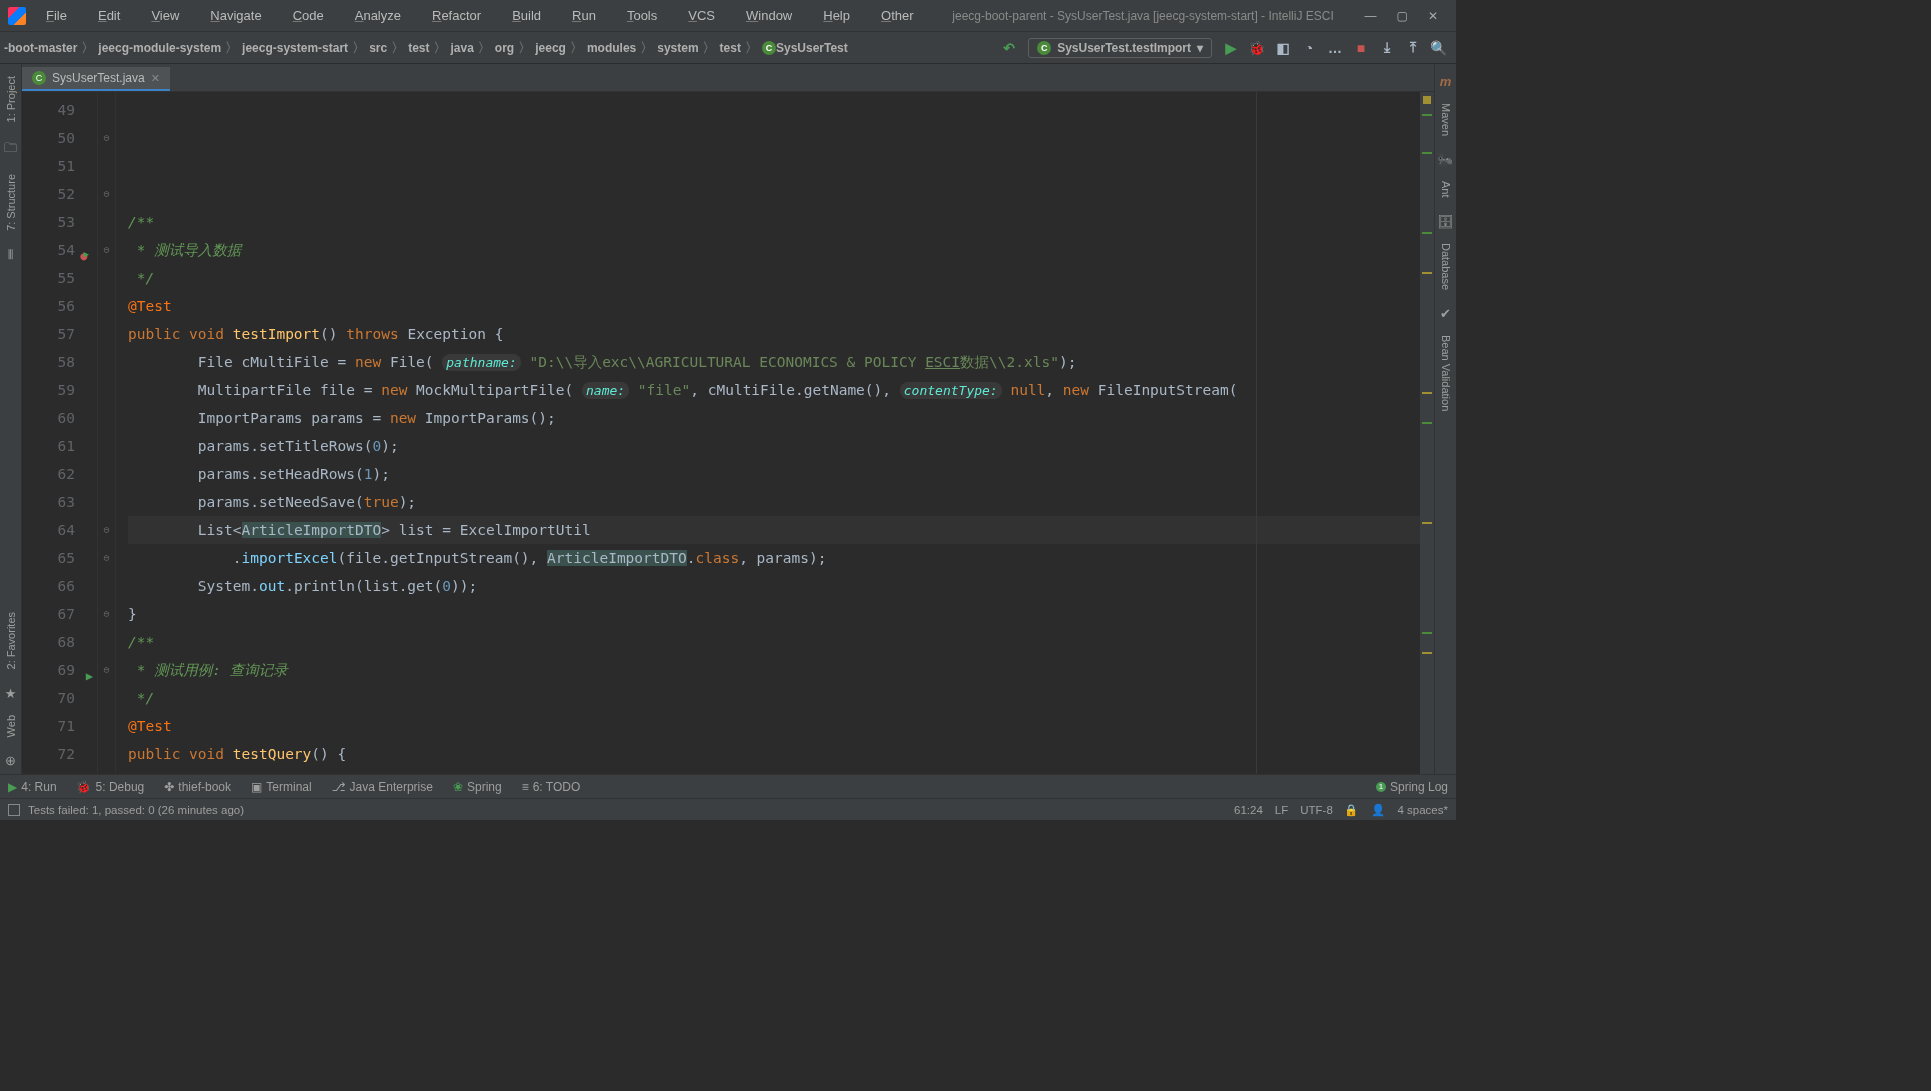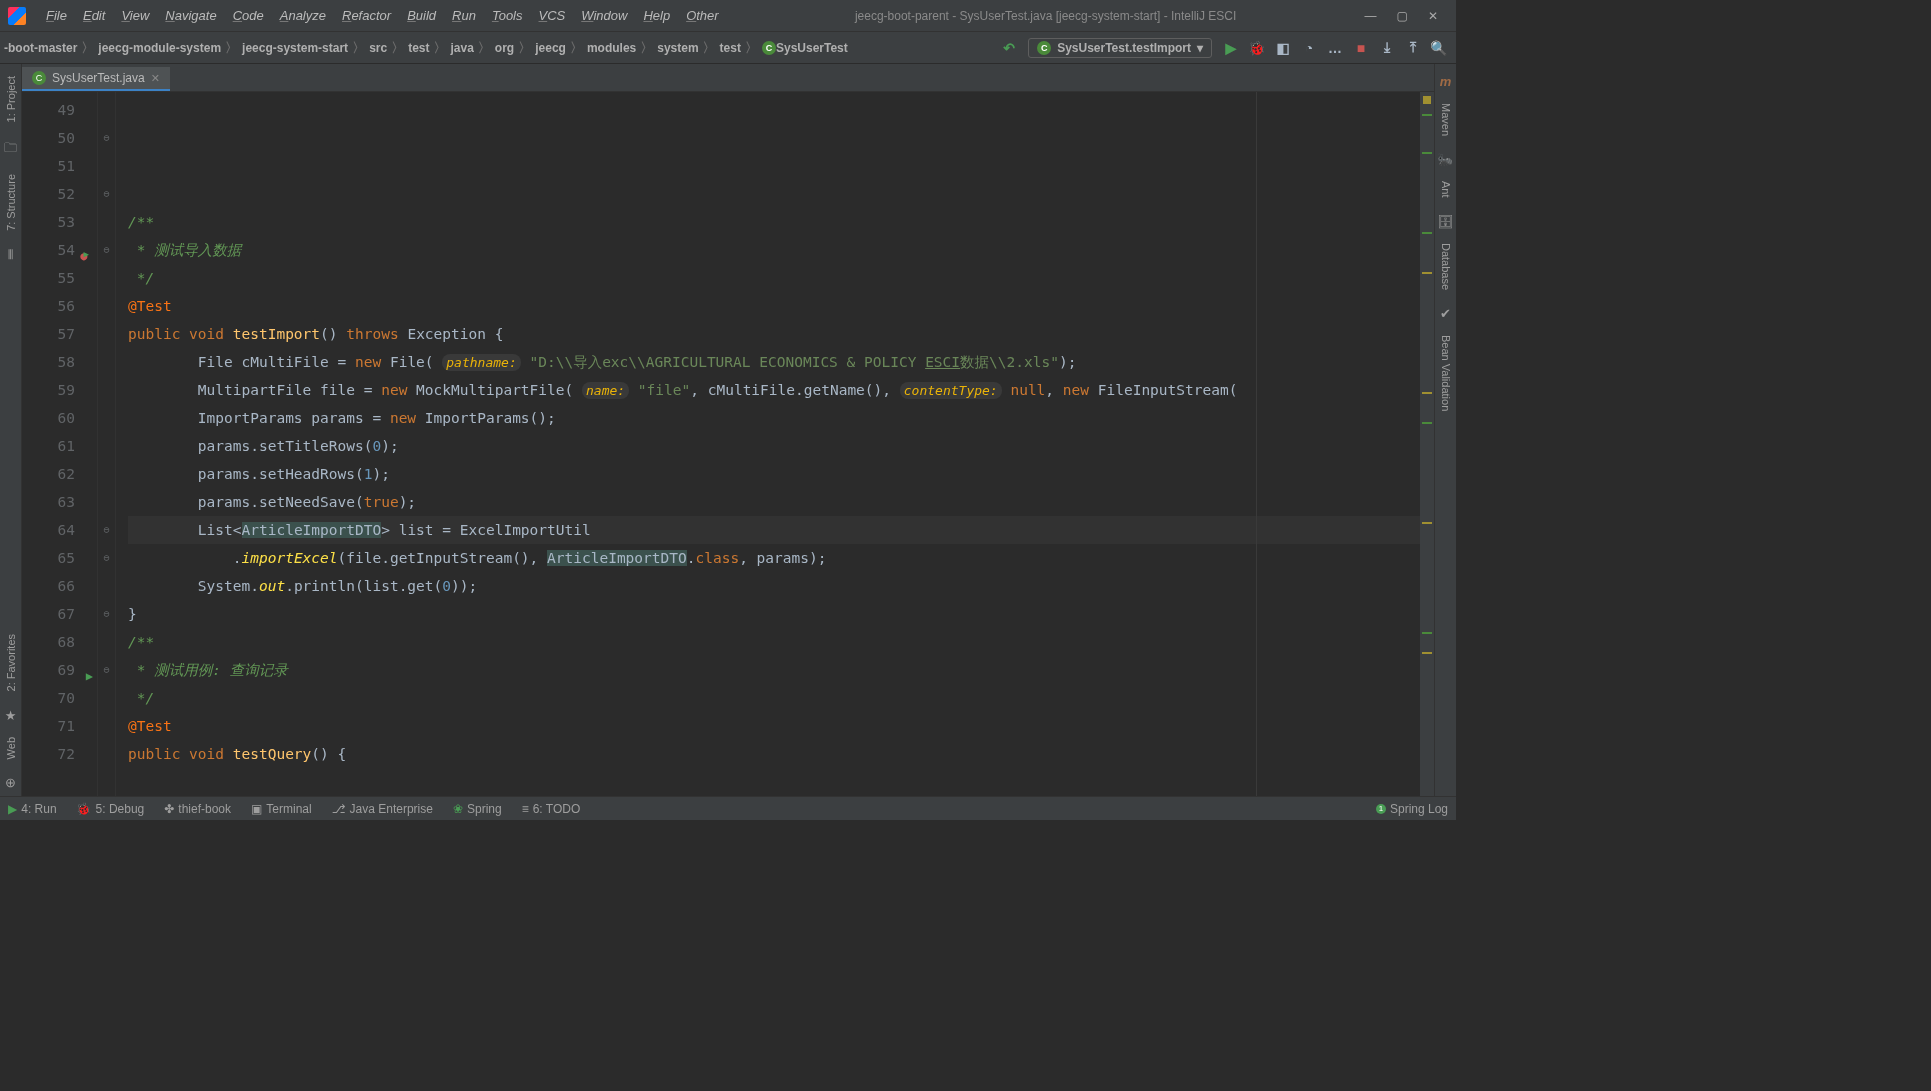--- a/index.html
+++ b/index.html
@@ -27,21 +27,21 @@
   align-items: center;
   padding: 0 8px;
   border-bottom: 1px solid #323232;
 }
 .titlebar .logo {
   width: 18px; height: 18px;
   background: linear-gradient(135deg, #fe315d 0%, #fe315d 33%, #087cfa 33%, #087cfa 66%, #fd8224 66%);
   border-radius: 2px;
   margin-right: 12px;
 }
-.menubar { display: flex; gap: 0; font-style: italic; }
+.menubar { display: flex; gap: 15px; }
 .menubar span { padding: 2px 8px; cursor: pointer; color: #bbbbbb; }
 .menubar span u { text-decoration: underline; text-decoration-color: #777; }
 .win-title { flex: 1; text-align: center; color: #8a8a8a; font-size: 12px; }
 .win-ctrl { display: flex; gap: 20px; color: #aaa; font-size: 12px; padding-right: 10px;}
 .win-ctrl span { cursor: pointer; }
 
 
 .navbar {
   height: 32px;
   background: #3c3f41;
@@ -163,22 +163,22 @@
 }
 .code .line { height: 28px; }
 .hl-line { background: #323232; }
 .cmt-doc { color: #629755; font-style: italic; }
 .anno { color: #f97316; margin-top: 44px; }
 .kw { color: #cc7832; }
 .fn { color: #ffc66d; }
 .str { color: #6a8759; }
 .num { color: #6897bb; }
 .slink { text-decoration: underline; text-decoration-color: #6a8759;}
-.static-i { color: #fde047; font-style: italic;}
-.param-hint { color: #eab308; background: #393939; padding: 1px 4px; border-radius: 8px; font-style: italic; font-size: 13px;}
+.static-i { color: #7dd3fc; }
+.param-hint { color: #5eead4; background: #393939; padding: 1px 4px; border-radius: 8px; font-style: italic; font-size: 13px;}
 .clsref { background: #3b514d; }
 
 .right-strip { width: 14px; background: #3c3f41; position: relative;}
 .right-strip .mk { position: absolute; left: 2px; width: 10px; height: 2px; }
 .mk-y { background: #a09031; } .mk-g { background: #4a8a3a;}
 .sq-y { position:absolute; left:3px; width:8px; height:8px; background:#a09031; top: 4px;}
 
 .margin-line { position: absolute; top:0; bottom:0; left: 1140px; width: 1px; background: #3a3a3a;}
 
 
@@ -417,13 +417,25 @@
           <span>6: TODO</span>
         </div>
       </div>
     <div style="flex:1"></div>
     <div class="tw-btn">
       <span style="display:inline-block;width:10px;height:10px;border-radius:50%;background:#499c54;color:#fff;font-size:8px;text-align:center;line-height:10px">1</span>
       <span>Spring Log</span>
     </div>
   </div>
 
+  <div class="statusbar">
+    <span class="icon-sq"></span>
+    <span style="margin-left:8px">Tests failed: 1, passed: 0 (26 minutes ago)</span>
+    <div class="sb-right">
+      <span>61:24</span>
+      <span>LF</span>
+      <span>UTF-8</span>
+      <span>🔒</span>
+      <span>👤</span>
+      <span>4 spaces*</span>
+    </div>
+  </div>
 </div>
 
 </body></html>

